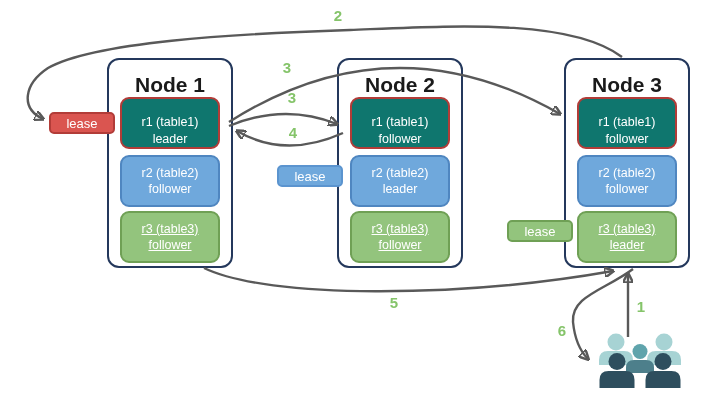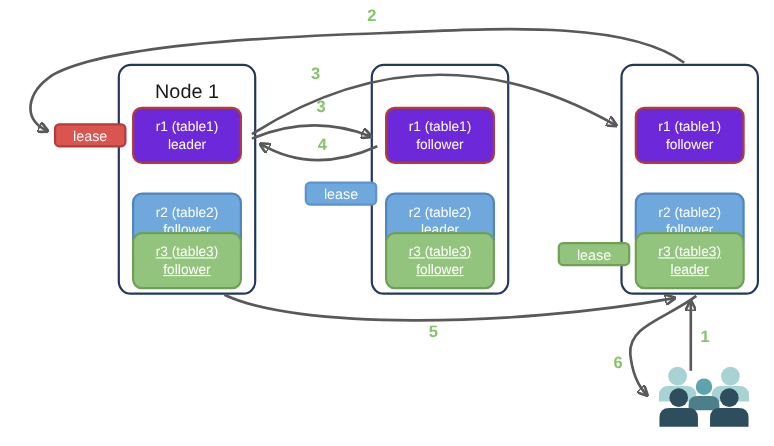--- a/index.html
+++ b/index.html
@@ -9,32 +9,32 @@
   }
   
   .node{
     position:absolute;width:126px;height:210px;background:#fff;
     border:2px solid #24385c;border-radius:12px;box-sizing:border-box;z-index:1;
   }
   .n1{left:107px;top:58px}
   .n2{left:337px;top:58px}
   .n3{left:564px;top:58px}
   .node-title{
-    text-align:center;margin-top:13px;font-size:18px;font-weight:normal;color:#1a1a1a;
+    text-align:center;margin-top:13px;font-size:21px;font-weight:bold;color:#1a1a1a;
   }
   
   .replica{
     position:absolute;left:11px;width:100px;height:52px;border-radius:9px;
     border:2px solid transparent;color:#ffffff;font-size:12.5px;text-align:center;
     display:flex;flex-direction:column;justify-content:center;line-height:1.32;
     box-sizing:border-box;
   }
   .r1{top:37px}.r2{top:95px}.r3{top:151px}
-  .replica[data-color="red"]{background:#6d28d9;border-color:#b23c38;}
-  .replica[data-color="blue"]{background:#6fa8dc;border-color:#4f86c0;margin-top:20px;}
+  .replica[data-color="red"]{background:#0f766e;border-color:#b23c38;justify-content:flex-end;}
+  .replica[data-color="blue"]{background:#6fa8dc;border-color:#4f86c0;}
   .replica[data-color="green"]{background:#93c47d;border-color:#6fa055;text-decoration:underline;}
   
   .lease{
     position:absolute;width:66px;height:22px;border-radius:5px;border:2px solid transparent;
     color:#fff;font-size:13px;display:flex;align-items:center;justify-content:center;
     box-sizing:border-box;z-index:1;
   }
   .lease[data-color="red"]{background:#da5550;border-color:#b23c38;}
   .lease[data-color="blue"]{background:#6fa8dc;border-color:#5b94cf;}
   .lease[data-color="green"]{background:#93c47d;border-color:#6fa055;}
@@ -74,35 +74,37 @@
       <span>r2 (table2)</span>
       <span>follower</span>
     </div>
     <div class="replica r3" data-color="green">
       <span>r3 (table3)</span>
       <span>follower</span>
     </div>
   </div>
 
   <div class="node n2">
+    <div class="node-title">Node 2</div>
     <div class="replica r1" data-color="red">
       <span>r1 (table1)</span>
       <span>follower</span>
     </div>
     <div class="replica r2" data-color="blue">
       <span>r2 (table2)</span>
       <span>leader</span>
     </div>
     <div class="replica r3" data-color="green">
       <span>r3 (table3)</span>
       <span>follower</span>
     </div>
   </div>
 
   <div class="node n3">
+    <div class="node-title">Node 3</div>
     <div class="replica r1" data-color="red">
       <span>r1 (table1)</span>
       <span>follower</span>
     </div>
     <div class="replica r2" data-color="blue">
       <span>r2 (table2)</span>
       <span>follower</span>
     </div>
     <div class="replica r3" data-color="green">
       <span>r3 (table3)</span>

